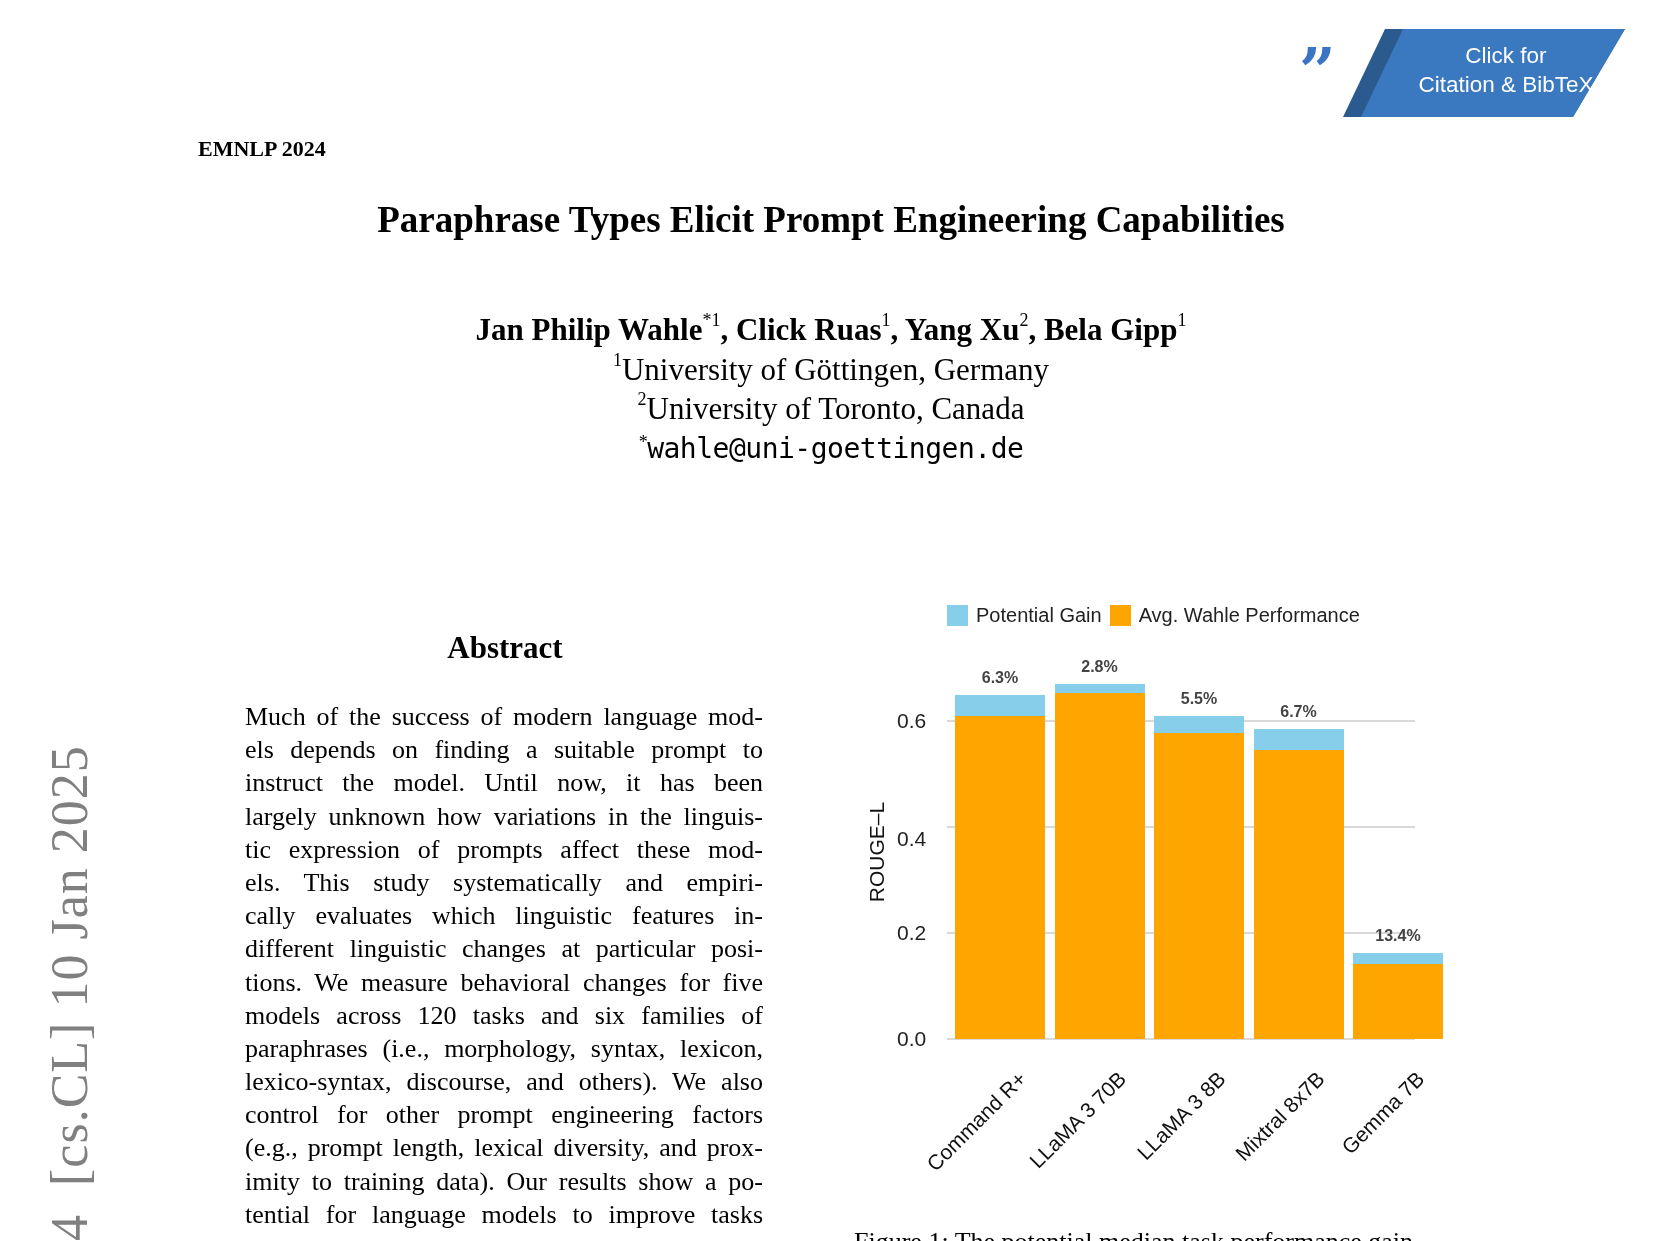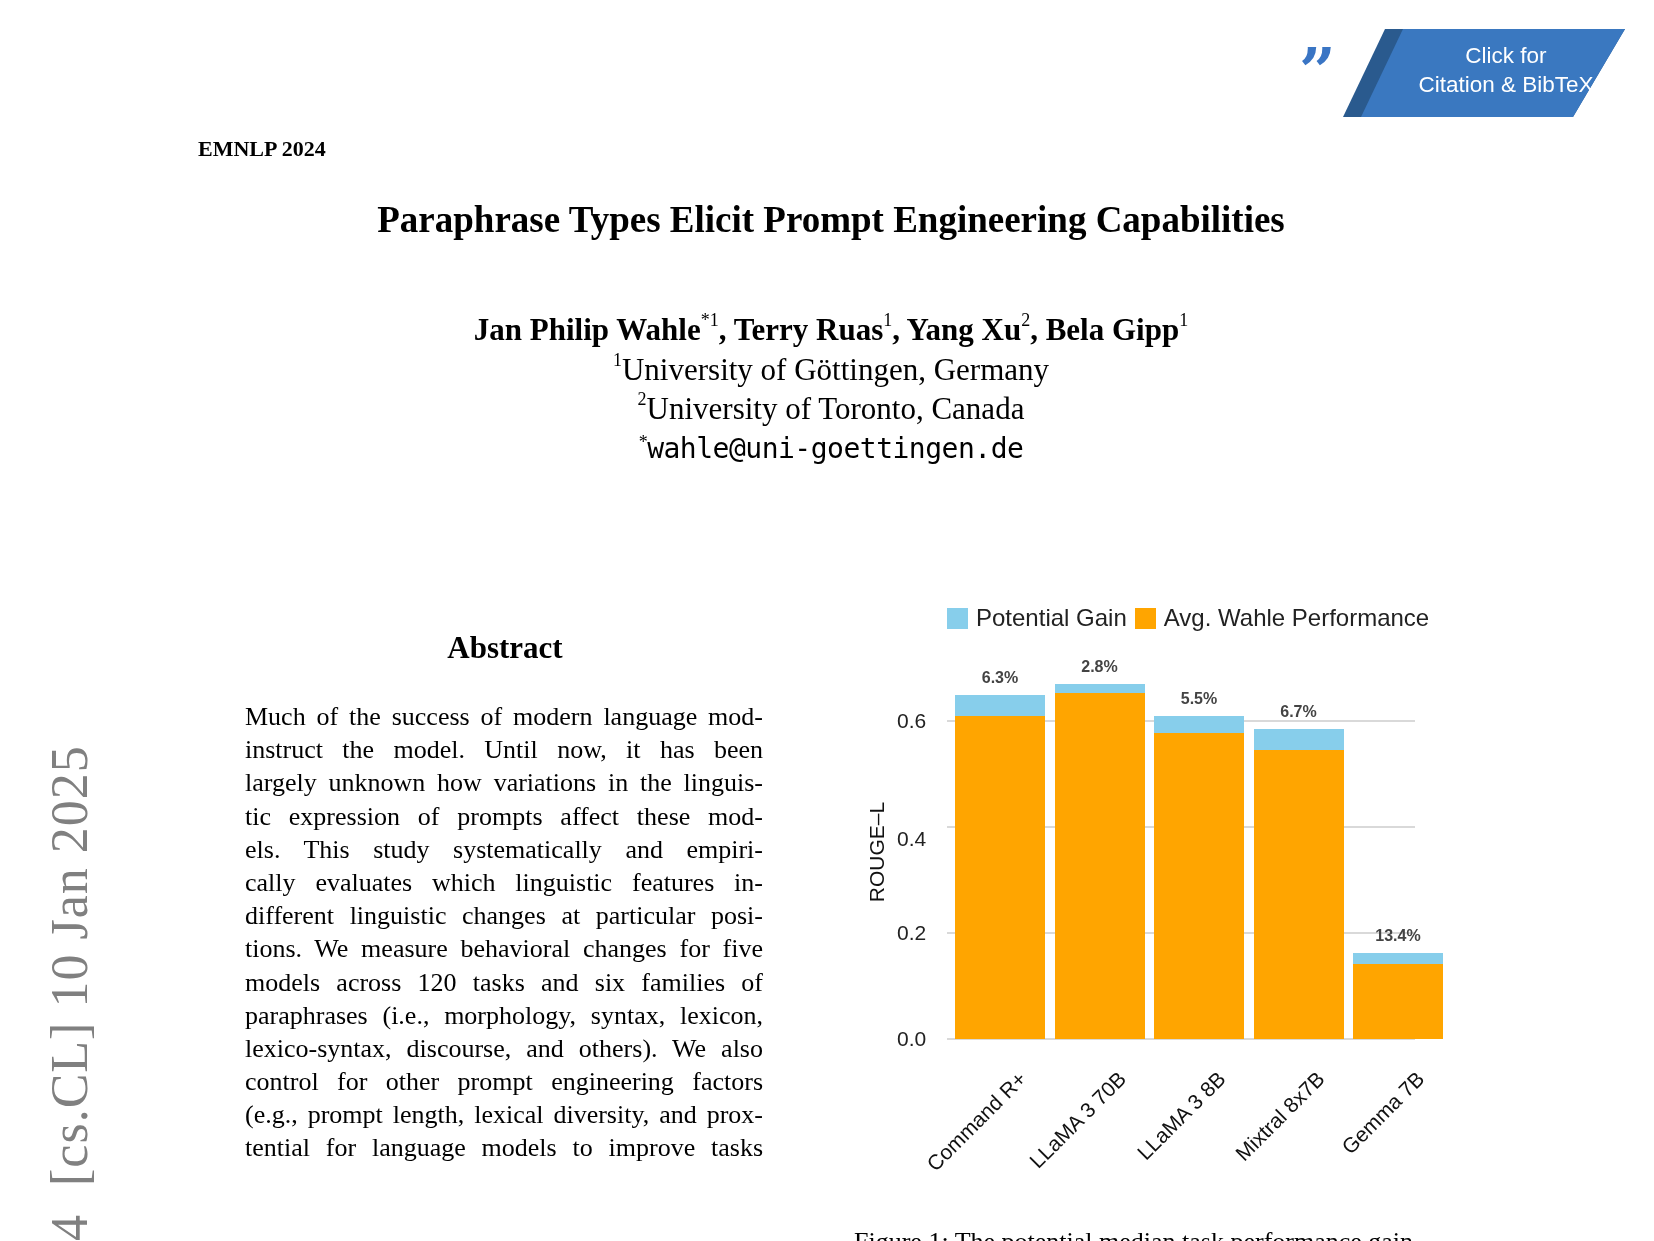--- a/index.html
+++ b/index.html
@@ -18,21 +18,21 @@
   .abstract .line { display:block; text-align:justify; text-align-last:justify; white-space:nowrap; height:33.2px; }
   .caption { left:854px; top:1227px; font-size:26px; white-space:nowrap; }
 
   .cite-wrap { left:1299px; top:29px; width:330px; height:88px; }
   .quote { position:absolute; left:0; top:10px; font-size:64px; font-weight:bold; color:#3a75c4; font-family:"DejaVu Serif", serif; line-height:1; letter-spacing:-6px; }
   .cite-btn { position:absolute; left:44px; top:0; width:282px; height:112px; }
   .cite-btn svg { position:absolute; left:0; top:0; }
   .cite-text { position:absolute; left:48px; top:12px; width:230px; text-align:center; color:#fff; font-family:"Liberation Sans", sans-serif; font-size:22.5px; line-height:29px; }
 
   .chart { left:845px; top:590px; width:630px; height:600px; }
-  .legend { position:absolute; left:102px; top:14px; display:flex; align-items:center; font-family:"Liberation Sans", sans-serif; font-size:24px; color:#222; white-space:nowrap; }
+  .legend { position:absolute; left:102px; top:14px; display:flex; align-items:center; font-family:"Liberation Sans", sans-serif; font-size:20px; color:#222; white-space:nowrap; }
   .legend .sw { width:21px; height:21px; display:inline-block; margin-right:8px; }
   .legend .item { display:flex; align-items:center; margin-right:8px; }
   .ylab { position:absolute; font-family:"Liberation Sans", sans-serif; font-size:21px; color:#222; width:40px; text-align:left; }
   .ytitle { position:absolute; left:-28px; top:250px; transform:rotate(-90deg); transform-origin:center; font-family:"Liberation Sans", sans-serif; font-size:21px; color:#111; width:120px; text-align:center; }
   .grid { position:absolute; left:102px; width:468px; height:2px; background:#d9d9d9; }
   .bar { position:absolute; width:90px; }
   .bar .gain { position:absolute; left:0; width:100%; background:#87ceeb; }
   .bar .avg { position:absolute; left:0; width:100%; background:#ffa500; }
   .blabel { position:absolute; width:90px; text-align:center; font-family:"Liberation Sans", sans-serif; font-size:16px; font-weight:bold; color:#444; }
   .xlab { position:absolute; font-family:"Liberation Sans", sans-serif; font-size:21px; color:#111; transform-origin:right top; transform:rotate(-45deg); white-space:nowrap; text-align:right; }
@@ -52,52 +52,54 @@
     <div class="cite-text">
       <div>Click for</div>
       <div>Citation &amp; BibTeX</div>
     </div>
   </div>
 </div>
 
 <div class="abs title">Paraphrase Types Elicit Prompt Engineering Capabilities</div>
 
 <div class="abs authors">
-  <span>Jan Philip Wahle</span><sup>*1</sup><span>, </span><span>Terry Ruas</span><sup>1</sup><span>, </span><span>Yang Xu</span><sup>2</sup><span>, </span><span>Bela Gipp</span><sup>1</sup>
+  <span>Jan Philip Wahle</span><sup>*1</sup><span>, </span><span>Click Ruas</span><sup>1</sup><span>, </span><span>Yang Xu</span><sup>2</sup><span>, </span><span>Bela Gipp</span><sup>1</sup>
 </div>
 
 <div class="abs aff" style="top:352px;">
   <sup>1</sup><span>University of Göttingen, Germany</span>
 </div>
 <div class="abs aff" style="top:391px;">
   <sup>2</sup><span>University of Toronto, Canada</span>
 </div>
 <div class="abs email">
   <sup>*</sup><span>wahle@uni-goettingen.de</span>
 </div>
 
 <div class="abs stamp">
   <span>4</span>&nbsp;&nbsp;<span>[cs.CL]  10 Jan 2025</span>
 </div>
 
 <div class="abs abstract-h">Abstract</div>
 <div class="abs abstract">
   <span class="line">Much of the success of modern language mod-</span>
+  <span class="line">els depends on finding a suitable prompt to</span>
   <span class="line">instruct the model.  Until now, it has been</span>
   <span class="line">largely unknown how variations in the linguis-</span>
   <span class="line">tic expression of prompts affect these mod-</span>
   <span class="line">els.  This study systematically and empiri-</span>
   <span class="line">cally evaluates which linguistic features in-</span>
   <span class="line">different linguistic changes at particular posi-</span>
   <span class="line">tions. We measure behavioral changes for five</span>
   <span class="line">models across 120 tasks and six families of</span>
   <span class="line">paraphrases (i.e., morphology, syntax, lexicon,</span>
   <span class="line">lexico-syntax, discourse, and others). We also</span>
   <span class="line">control for other prompt engineering factors</span>
   <span class="line">(e.g., prompt length, lexical diversity, and prox-</span>
+  <span class="line">imity to training data). Our results show a po-</span>
   <span class="line">tential for language models to improve tasks</span>
 </div>
 
 <div class="abs chart" id="chart">
   <div class="legend">
     <span class="item">
       <span class="sw" id="sw-gain" style="background: rgb(135, 206, 235);"></span>
       <span>Potential Gain</span>
     </span>
     <span class="item">

